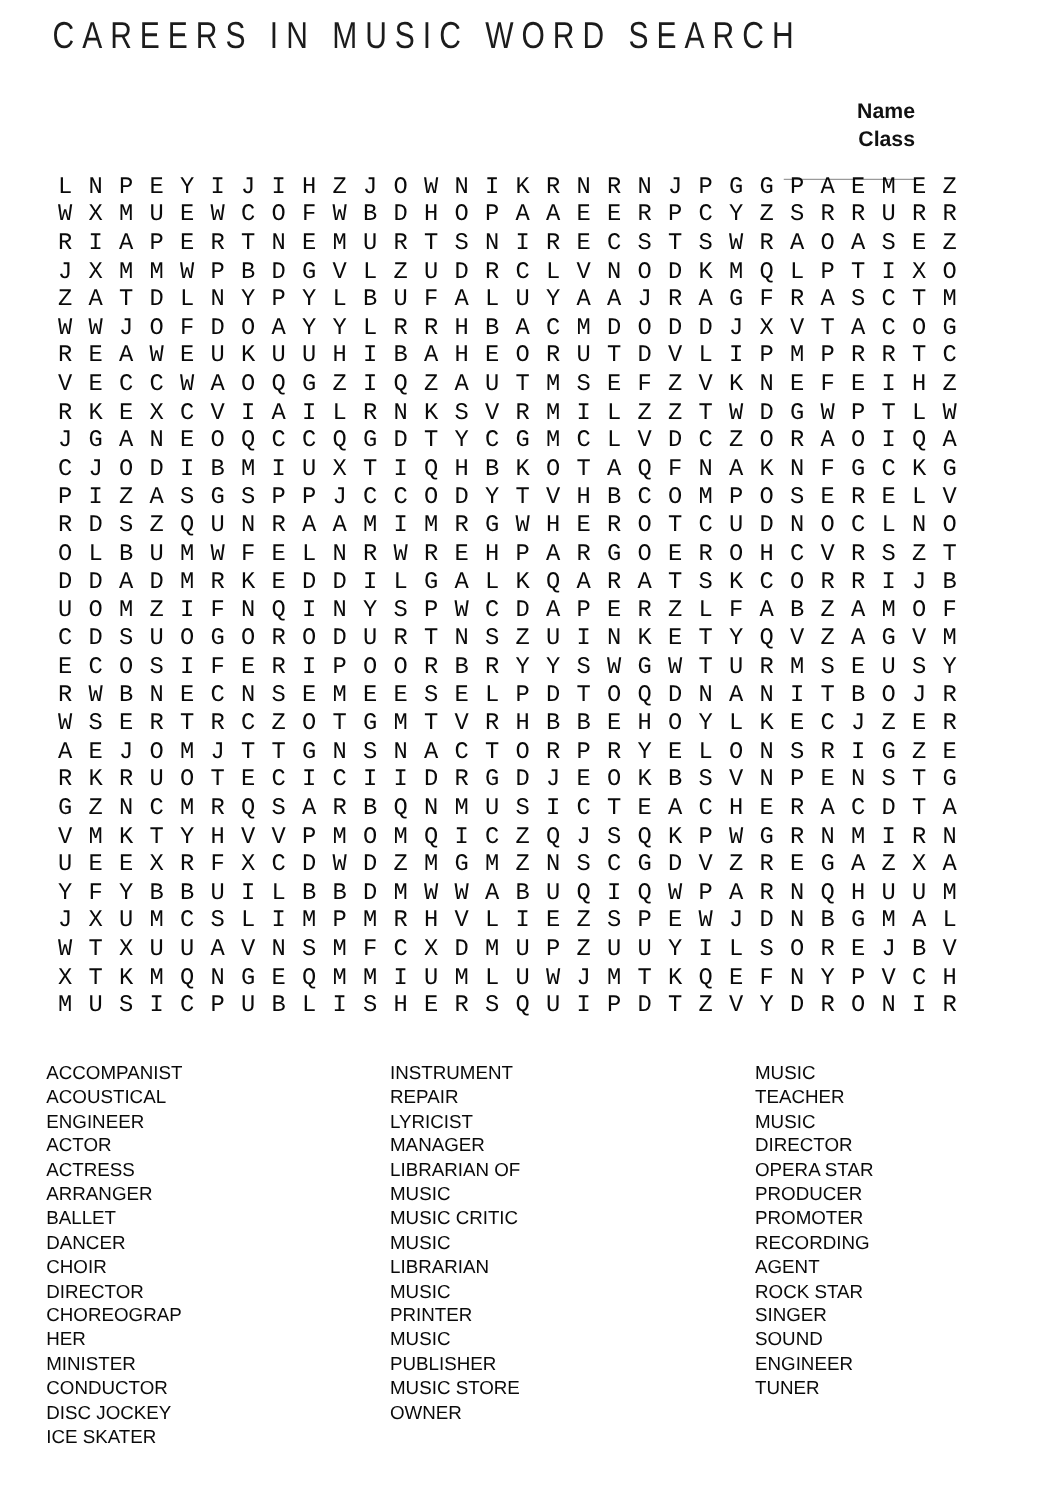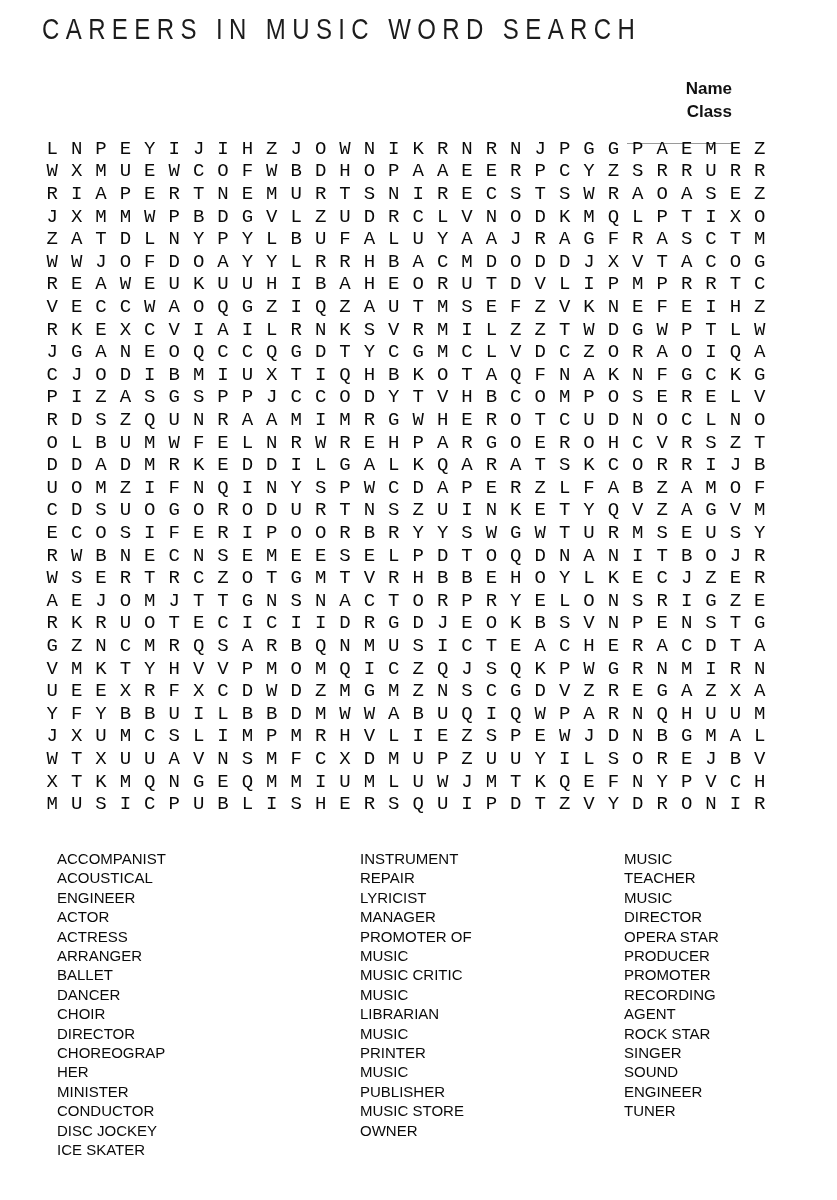--- a/index.html
+++ b/index.html
@@ -67,23 +67,23 @@
   }
   .words {
     position: absolute;
     top: 849px;
     left: 0;
     width: 837px;
     font-size: 15px;
     line-height: 19.4px;
     color: #0a0a0a;
   }
-  .word-col { position: absolute; top: 0; white-space: nowrap; margin-left: 20px; }
+  .word-col { position: absolute; top: 0; white-space: nowrap; }
   .word-col-1 { left: 37px; }
-  .word-col-2 { left: 340px; }
+  .word-col-2 { left: 312px; }
   .word-col-3 { left: 604px; }
 </style>
 </head>
 <body>
 
 <div class="page">
 
   <h1 class="title">CAREERS IN MUSIC WORD SEARCH</h1>
 
   <div class="name-row">
@@ -1013,21 +1013,21 @@
         <div>MINISTER</div>
         <div>CONDUCTOR</div>
         <div>DISC JOCKEY</div>
         <div>ICE SKATER</div>
       </div>
     <div class="word-col word-col-2">
         <div>INSTRUMENT</div>
         <div>REPAIR</div>
         <div>LYRICIST</div>
         <div>MANAGER</div>
-        <div>PROMOTER OF</div>
+        <div>LIBRARIAN OF</div>
         <div>MUSIC</div>
         <div>MUSIC CRITIC</div>
         <div>MUSIC</div>
         <div>LIBRARIAN</div>
         <div>MUSIC</div>
         <div>PRINTER</div>
         <div>MUSIC</div>
         <div>PUBLISHER</div>
         <div>MUSIC STORE</div>
         <div>OWNER</div>

